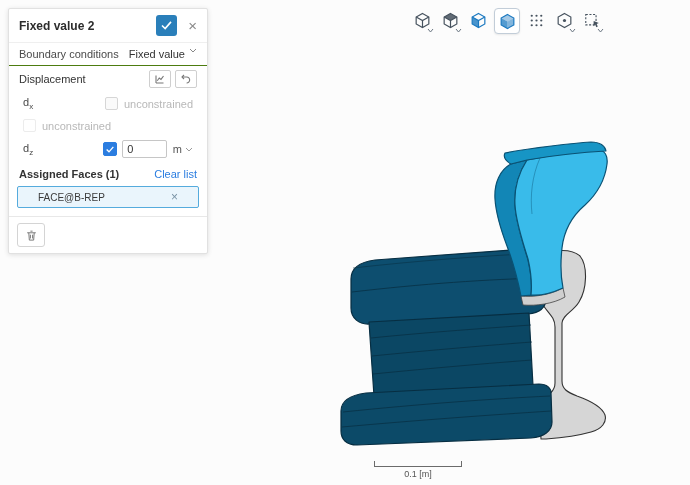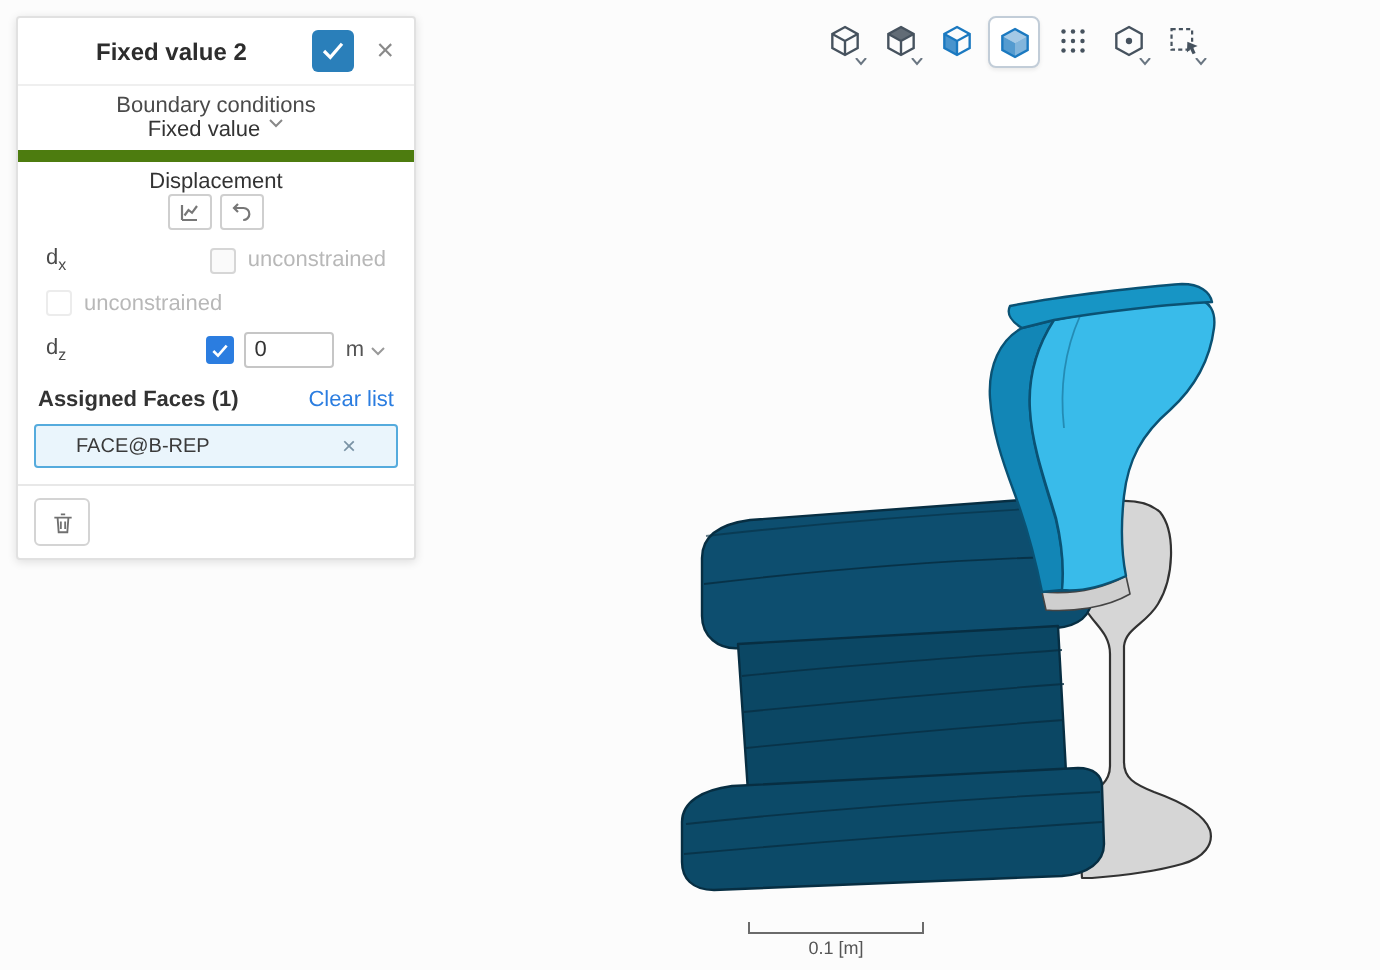--- a/index.html
+++ b/index.html
@@ -25,26 +25,26 @@
         color:#46525e;border-radius:4px;cursor:pointer;}
   .tool.blue{color:#1b79c0;}
   .tool.active{border:1px solid #c2cdd8;background:#fff;color:#1b79c0;box-shadow:0 1px 2px rgba(0,0,0,.08);}
   .tool .caret{position:absolute;right:0px;bottom:-1px;line-height:0;}
 
   
   .panel{position:absolute;left:8px;top:8px;width:198px;background:#fff;
          border:1px solid #e1e1e1;border-radius:2px;box-shadow:0 1px 5px rgba(0,0,0,.12);
          font-size:11px;color:#4a4a4a;}
   .panel-header{display:flex;align-items:center;padding:6px 8px 6px 10px;border-bottom:1px solid #efefef;}
-  .panel-title{flex:1;font-size:12px;font-weight:700;color:#2d2d2d;margin-left:29px;}
+  .panel-title{flex:1;font-size:12px;font-weight:700;color:#2d2d2d;}
   .apply-btn{width:21px;height:21px;background:#2a7fba;border-radius:3px;color:#fff;
              display:flex;align-items:center;justify-content:center;font-size:12px;margin-right:9px;cursor:pointer;}
   .close-btn{color:#8a8a8a;font-size:15px;line-height:14px;cursor:pointer;padding:0 2px;}
 
-  .row{display:flex;align-items:center;padding:4px 10px;min-height:14px;flex-direction:column;}
+  .row{display:flex;align-items:center;padding:4px 10px;min-height:14px;}
   .row .lbl{flex:1;color:#4a4a4a;}
   .dd-value{display:flex;align-items:flex-start;gap:4px;color:#333;cursor:pointer;}
   .mini-btns{display:flex;gap:4px;}
   .mini-btn{width:20px;height:16px;border:1px solid #cfcfcf;border-radius:2px;background:#fff;
             display:flex;align-items:center;justify-content:center;color:#777;cursor:pointer;}
 
   .d-row{display:flex;align-items:center;padding:4px 14px;}
   .d-row .dlabel{width:102px;color:#4a4a4a;}
   sub{font-size:8px;}
   .cb{width:11px;height:11px;border:1px solid #d6d6d6;background:#fafafa;border-radius:2px;margin-right:6px;flex:none;}
@@ -205,21 +205,21 @@
   <div class="row">
     <span class="lbl">Boundary conditions</span>
     <span class="dd-value">
       <span>Fixed value</span>
       <svg width="8" height="5">
           <path d="M1 1l3 3 3-3" stroke="#888" fill="none"></path>
         </svg>
     </span>
   </div>
 
-  <div class="row" style="border-top:6px solid #4d7c0f;">
+  <div class="row" style="border-top:1px solid #4d7c0f;">
     <span class="lbl" style="color:#333;">Displacement</span>
     <span class="mini-btns">
       <span class="mini-btn">
         <svg width="12" height="12" viewBox="0 0 24 24" fill="none" stroke="currentColor" stroke-width="2.2">
             <path d="M4 20V5M4 20h15M6.5 15.5l4-5.5 3.5 2.8L19 6"></path>
           </svg>
       </span>
       <span class="mini-btn">
         <svg width="12" height="12" viewBox="0 0 24 24" fill="none" stroke="currentColor" stroke-width="2.2">
             <path d="M8 4 4 8l4 4"></path>

